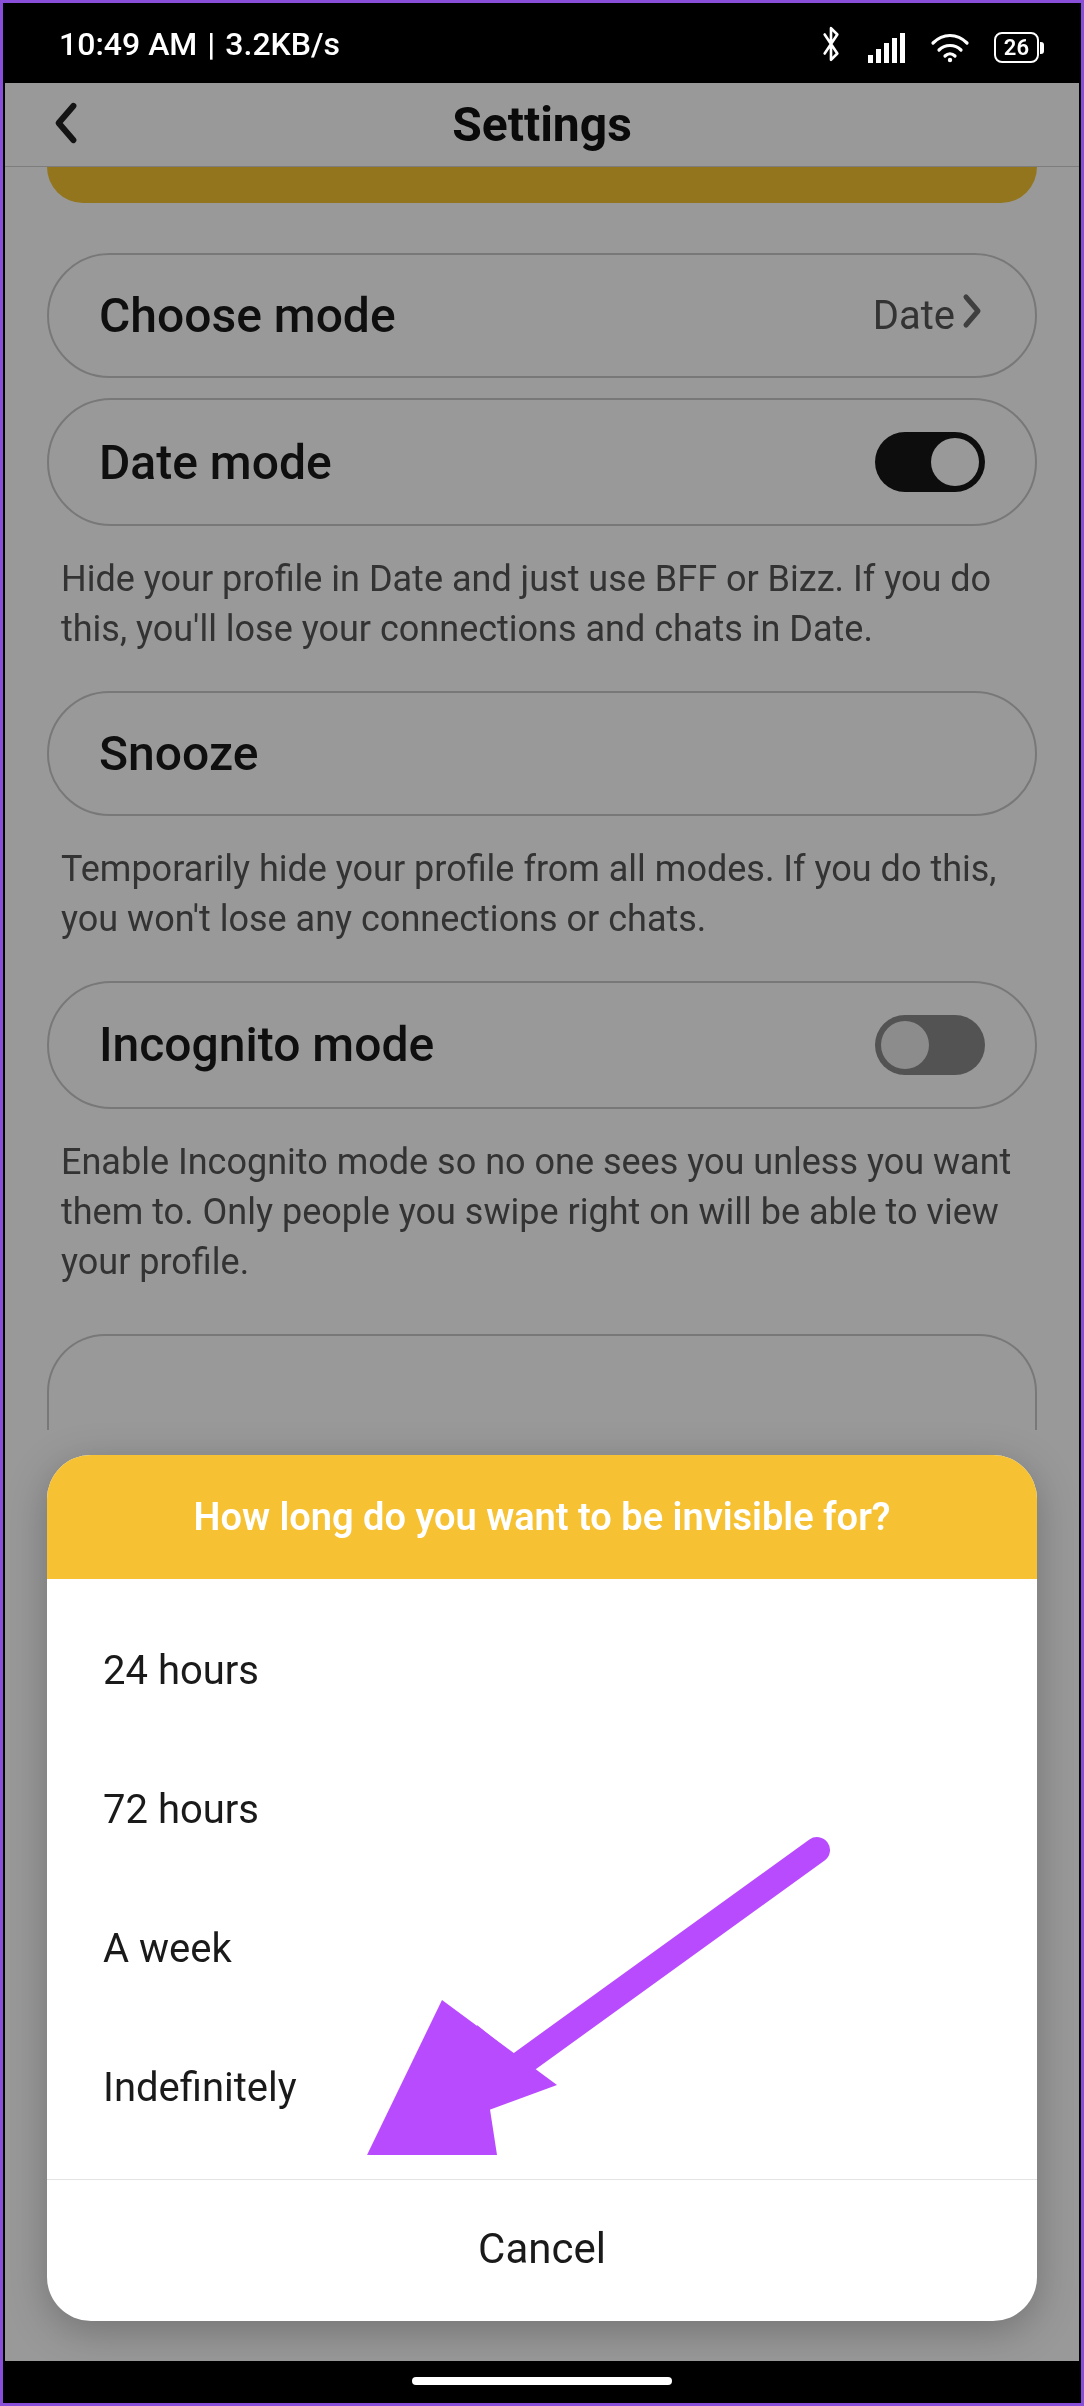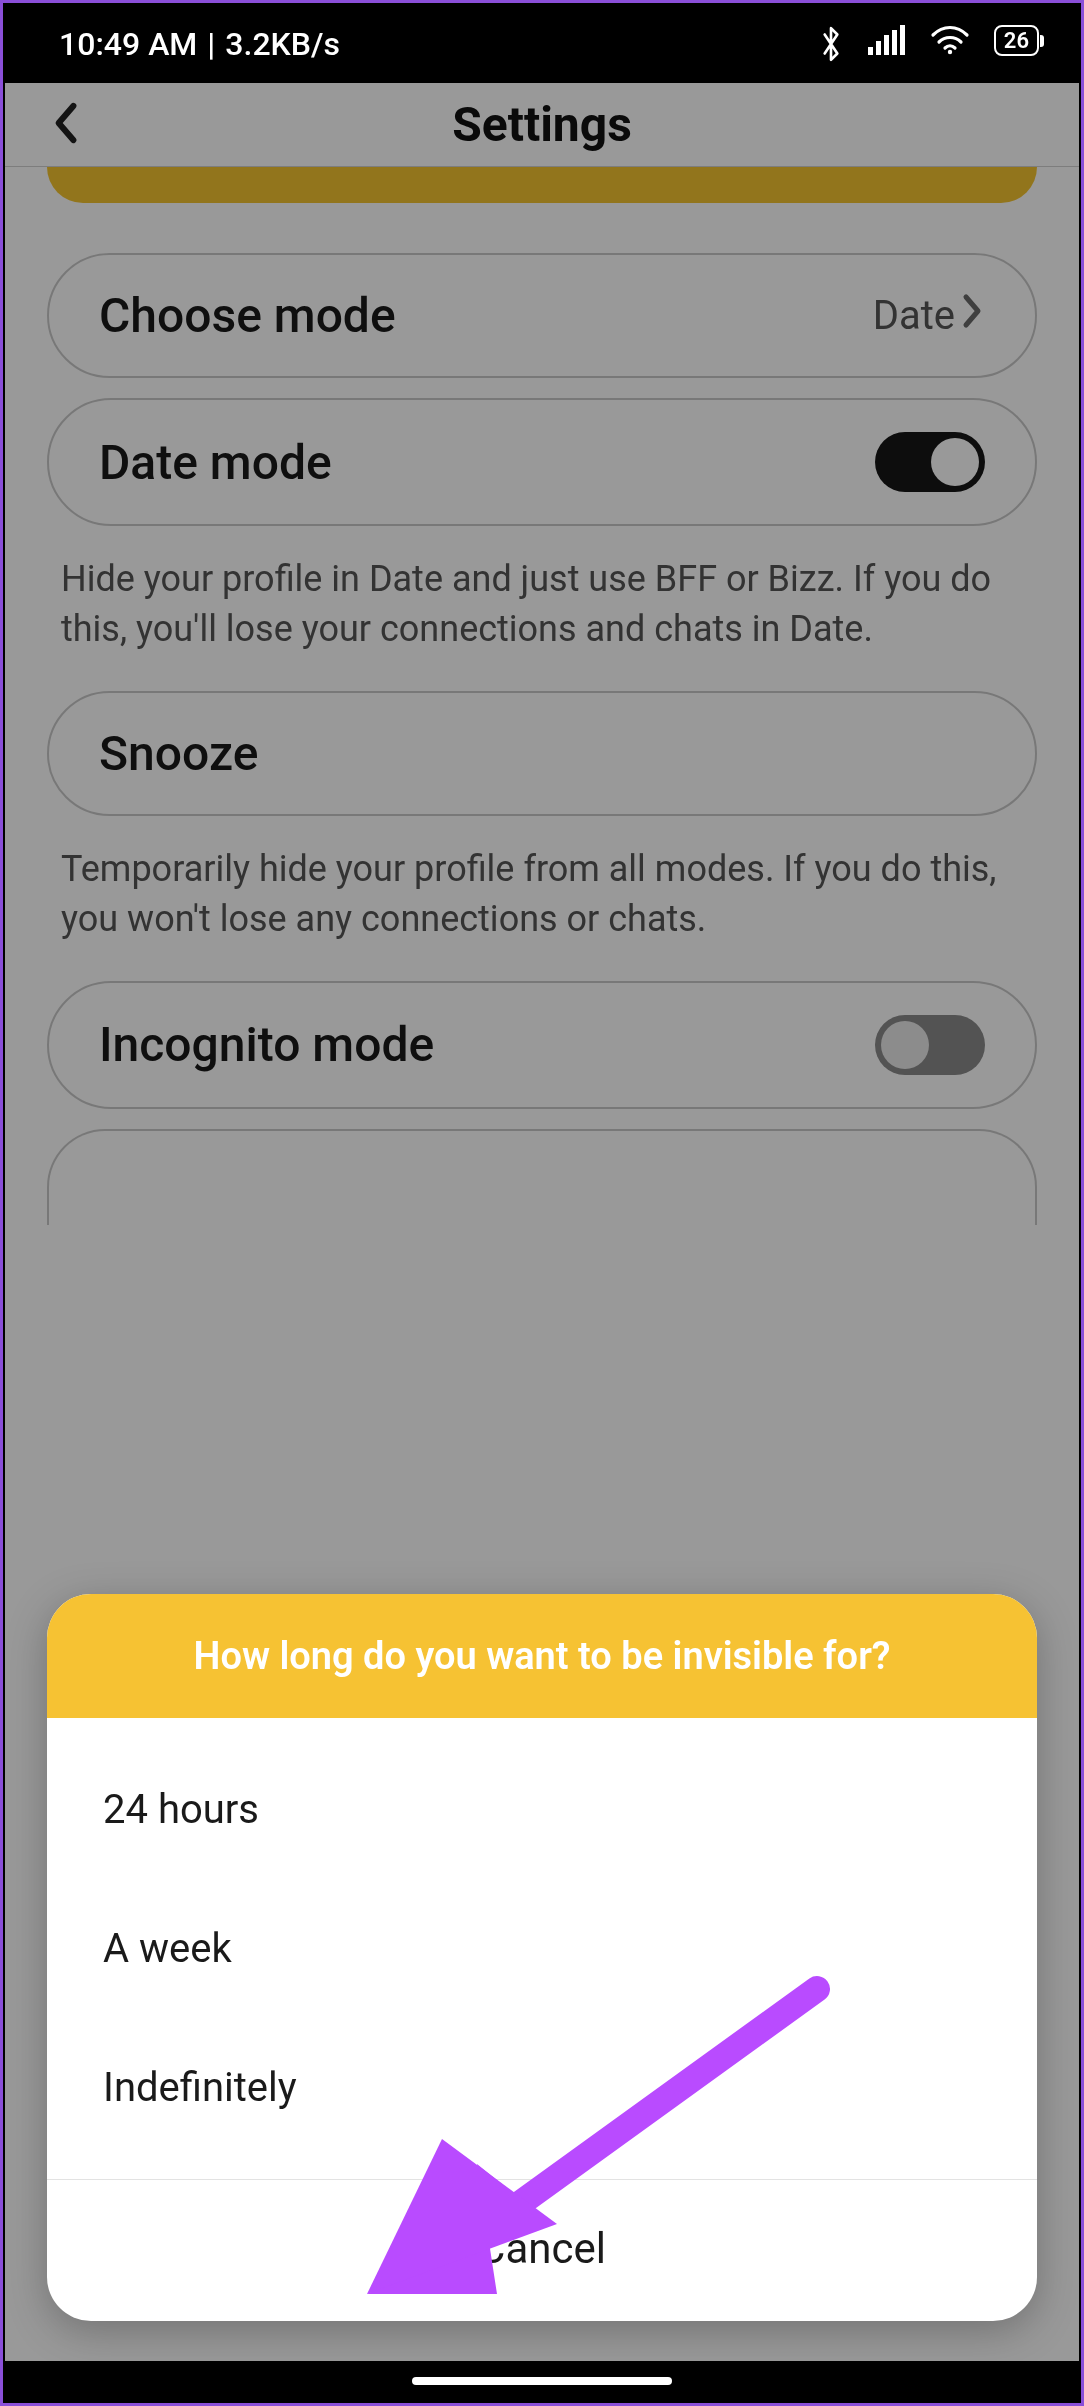--- a/index.html
+++ b/index.html
@@ -25,21 +25,21 @@
     background: #000;
     color: #fff;
     display: flex;
     align-items: center;
     justify-content: space-between;
     padding: 0 40px 0 54px;
     font-size: 32px;
     font-weight: 500;
   }
   .statusbar .left { display:flex; align-items:center; }
-  .statusbar .right { display:flex; align-items:flex-start; gap: 24px; }
+  .statusbar .right { display:flex; align-items:flex-end; gap: 24px; }
   .statusbar svg { display:block; }
   .battery {
     display:flex; align-items:center; gap:4px;
     border: 2.5px solid #fff; border-radius: 8px;
     padding: 1px 8px; font-size: 22px; font-weight:600;
     position: relative;
   }
   .battery::after {
     content:""; position:absolute; right:-7px; top:50%; transform:translateY(-50%);
     width:4px; height:12px; background:#fff; border-radius:0 3px 3px 0;
@@ -255,30 +255,32 @@
         <span class="label">Snooze</span>
       </div>
       <div class="desc">Temporarily hide your profile from all modes. If you do this, you won't lose any connections or chats.</div>
 
       <div class="pill">
         <span class="label">Incognito mode</span>
         <span class="toggle off">
             <span class="knob"></span>
           </span>
       </div>
+      <div class="desc">Enable Incognito mode so no one sees you unless you want them to. Only people you swipe right on will be able to view your profile.</div>
 
       <div class="hidden-row-top"></div>
     </div>
 
     <div class="dim"></div>
 
     <div class="sheet">
       <div class="sheet-header">How long do you want to be invisible for?</div>
       <div class="sheet-body">
         <div class="sheet-option">24 hours</div>
+        <div class="sheet-option">72 hours</div>
         <div class="sheet-option">A week</div>
         <div class="sheet-option">Indefinitely</div>
       </div>
       <div class="sheet-footer">Cancel</div>
 
       <div class="arrow-wrap" style="left:300px; top:380px;">
         <svg width="490" height="350" viewBox="0 0 490 350">
           <defs></defs>
           <line x1="470" y1="15" x2="110" y2="275" stroke="#b94bff" stroke-width="26" stroke-linecap="round"></line>
           <polygon points="20,320 180,230 130,190 150,320" fill="#b94bff"></polygon>

